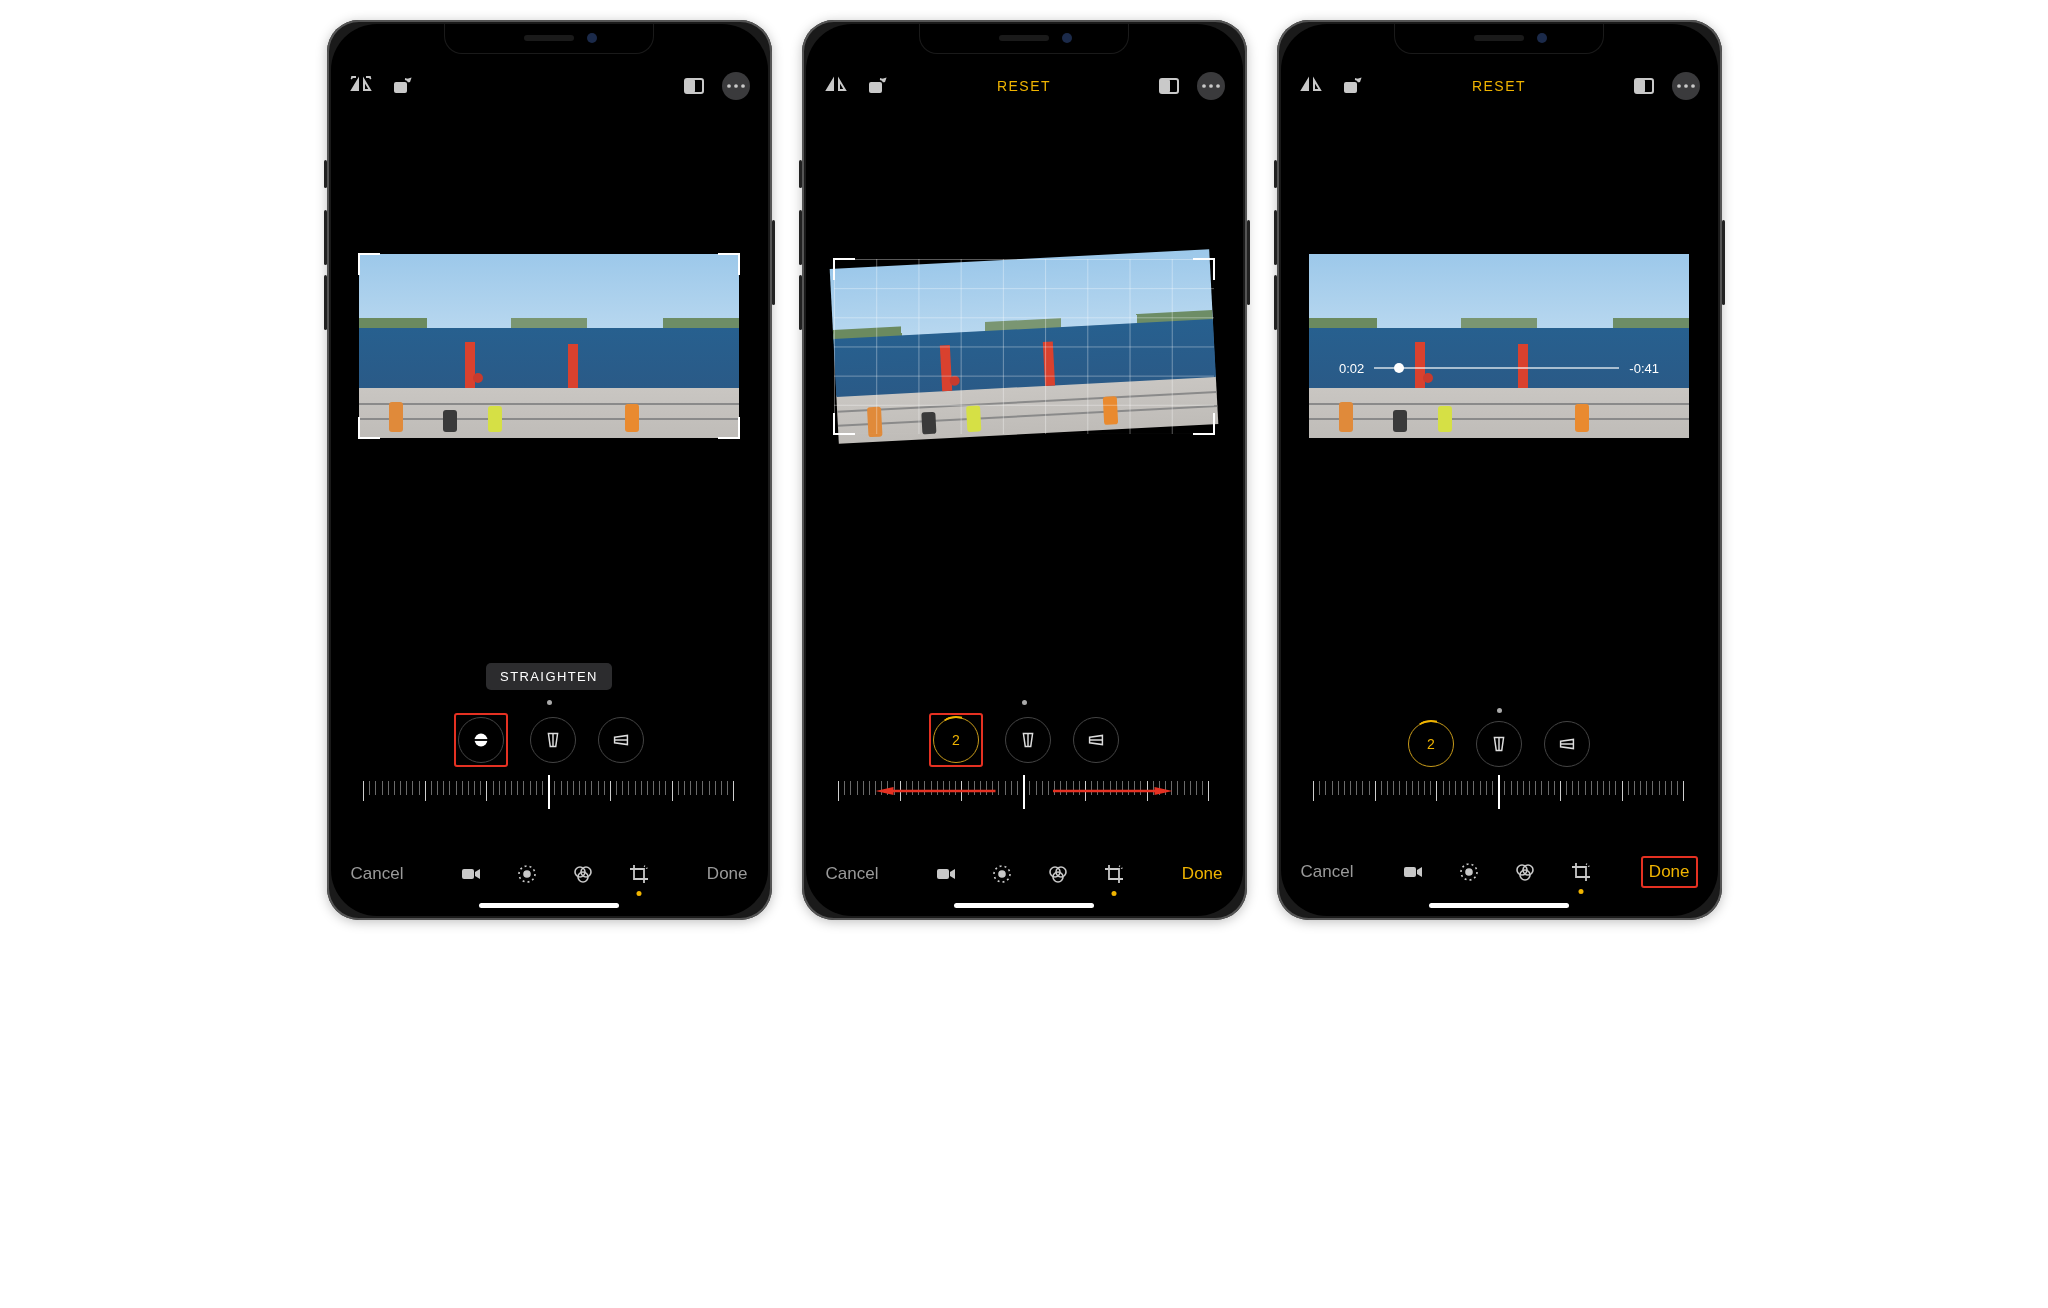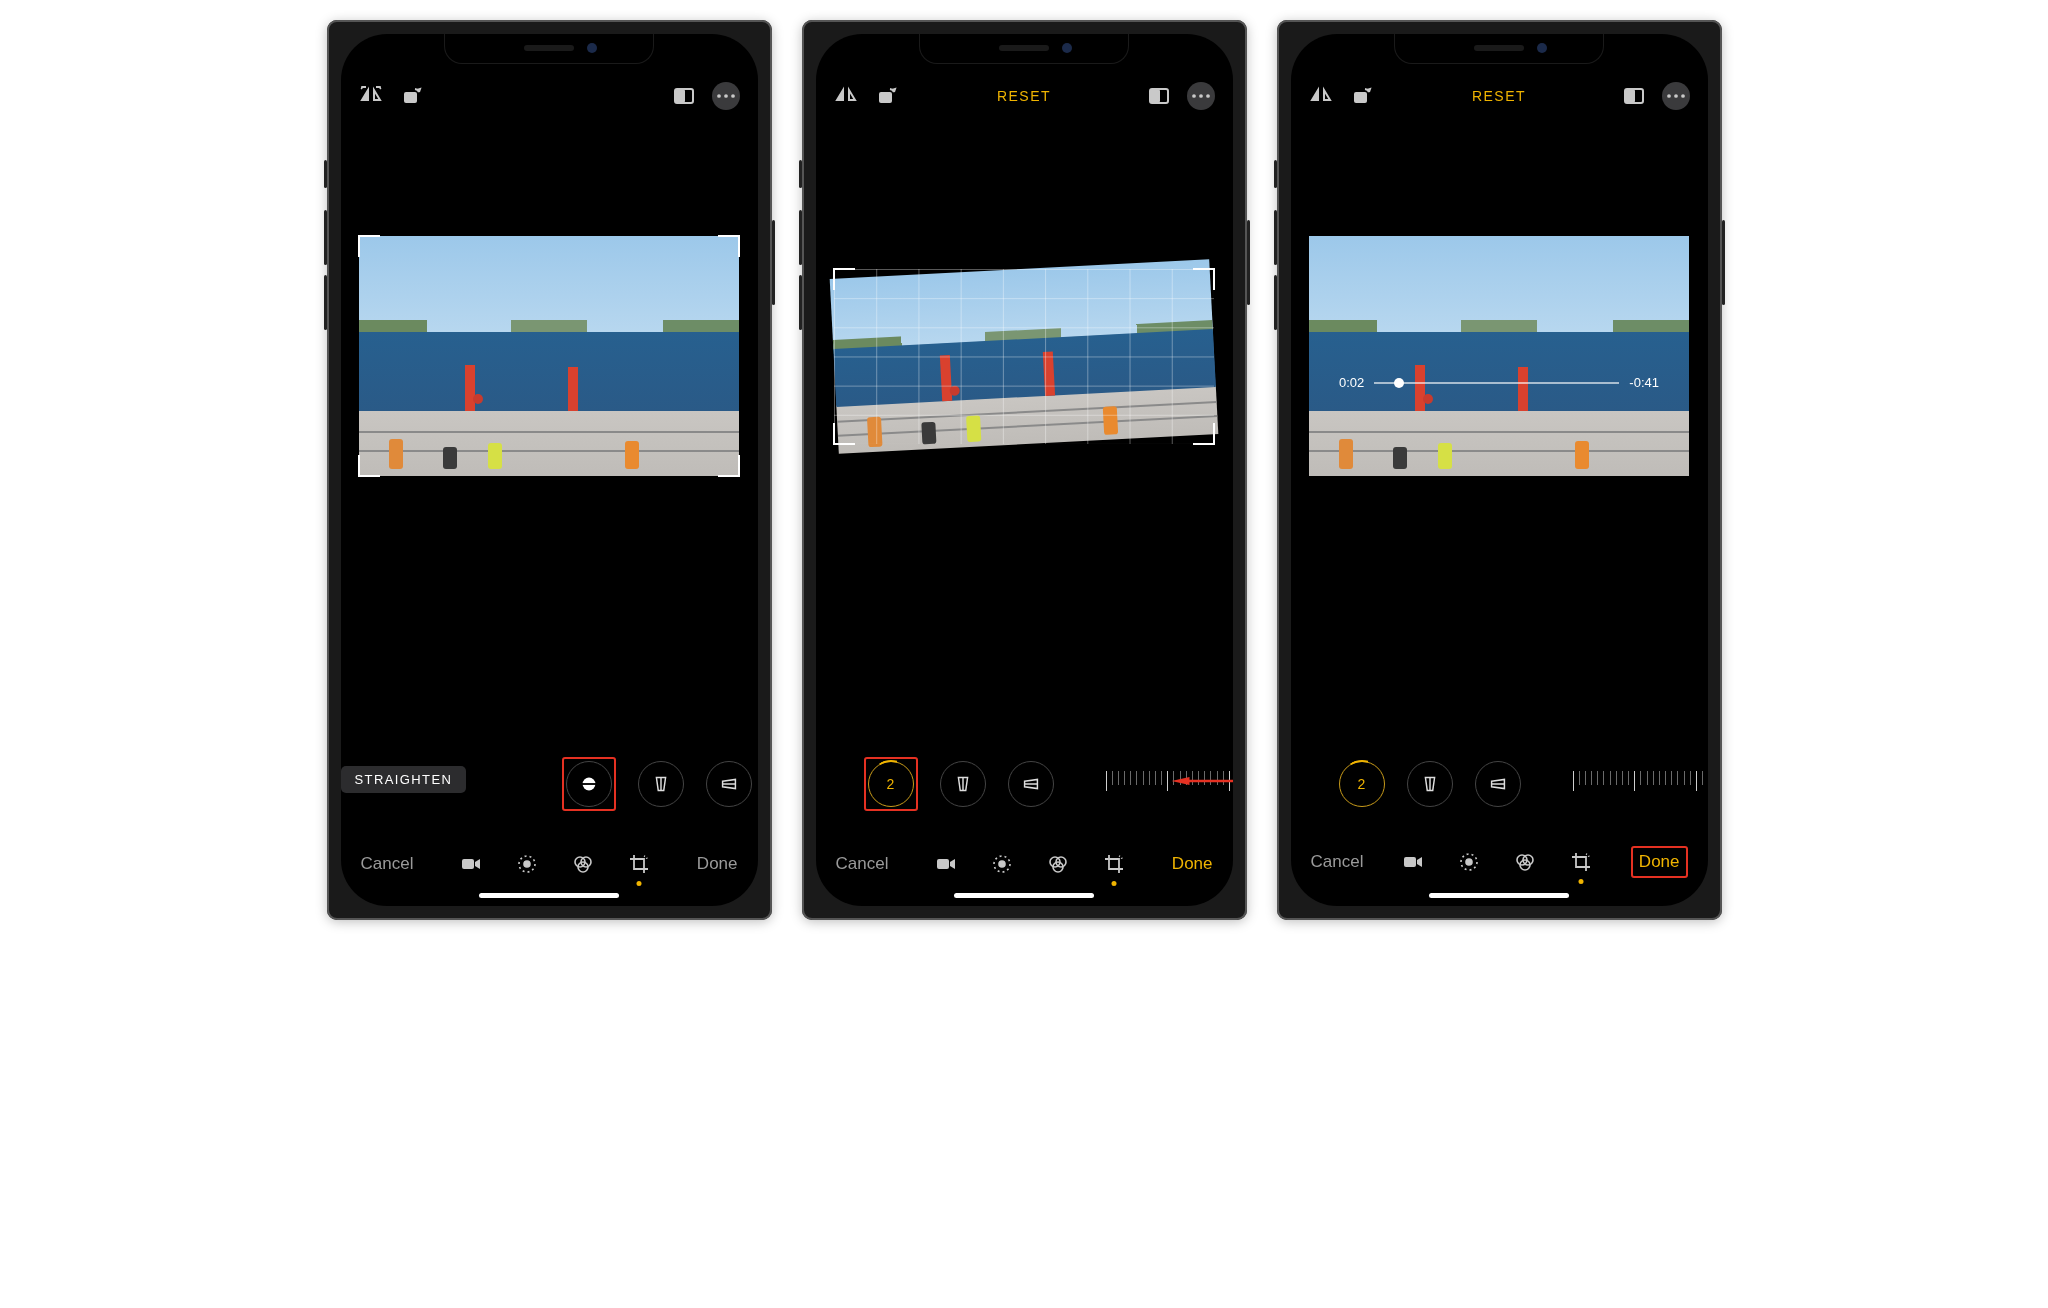--- a/index.html
+++ b/index.html
@@ -9,22 +9,22 @@
     display: flex;
     justify-content: center;
     align-items: flex-start;
     gap: 30px;
     padding: 20px 10px;
   }
   .phone {
     width: 445px;
     height: 900px;
     background: #1a1a1a;
-    border-radius: 10px;
-    padding: 14px;
+    border-radius: 32px;
+    padding: 4px;
     position: relative;
     box-shadow: inset 0 0 0 2px #555, 0 2px 12px rgba(0,0,0,.25);
   }
   .phone::before, .phone::after {
     content:"";
     position:absolute;
     background:#0e0e0e;
     border-radius:3px;
   }
   
@@ -100,21 +100,21 @@
     margin-top:120px;
     height:240px;
     position:relative;
     display:flex;
     align-items:center;
     justify-content:center;
   }
   .crop-frame {
     position:relative;
     width:380px;
-    height:240px;
+    height:184px;
   }
   .crop-frame.shorter{ height:175px; }
   .photo {
     width:100%; height:100%;
     position:relative;
     overflow:visible;
   }
   .photo-tilt { transform:rotate(-3deg); transform-origin:center; }
   .photo-tilt .photo-inner{ box-shadow:0 0 0 100px rgba(0,0,0,.65); }
   .photo-inner{
@@ -159,21 +159,21 @@
     display:flex; align-items:center; color:#fff; font-size:13px;
   }
   .scrub .track{flex:1;height:2px;background:rgba(255,255,255,.6);margin:0 10px;position:relative;}
   .scrub .dot{position:absolute;left:8%;top:-4px;width:10px;height:10px;border-radius:50%;background:#fff;}
 
   
   .controls{
     position:absolute;
     bottom:95px;
     left:0;right:0;
-    display:flex;flex-direction:row;align-items:center;gap:48px;
+    display:flex;flex-direction:column;align-items:center;
   }
   .label-pill{
     background:#2c2c2e;color:#fff;
     padding:6px 14px;border-radius:5px;
     font-size:13px;letter-spacing:1.4px;font-weight:500;
     margin-bottom:10px;
   }
   .tick-dot{width:5px;height:5px;border-radius:50%;background:#aaa;margin-bottom:8px;}
   .tool-row{display:flex;gap:22px;align-items:center;}
   .tool-btn{

